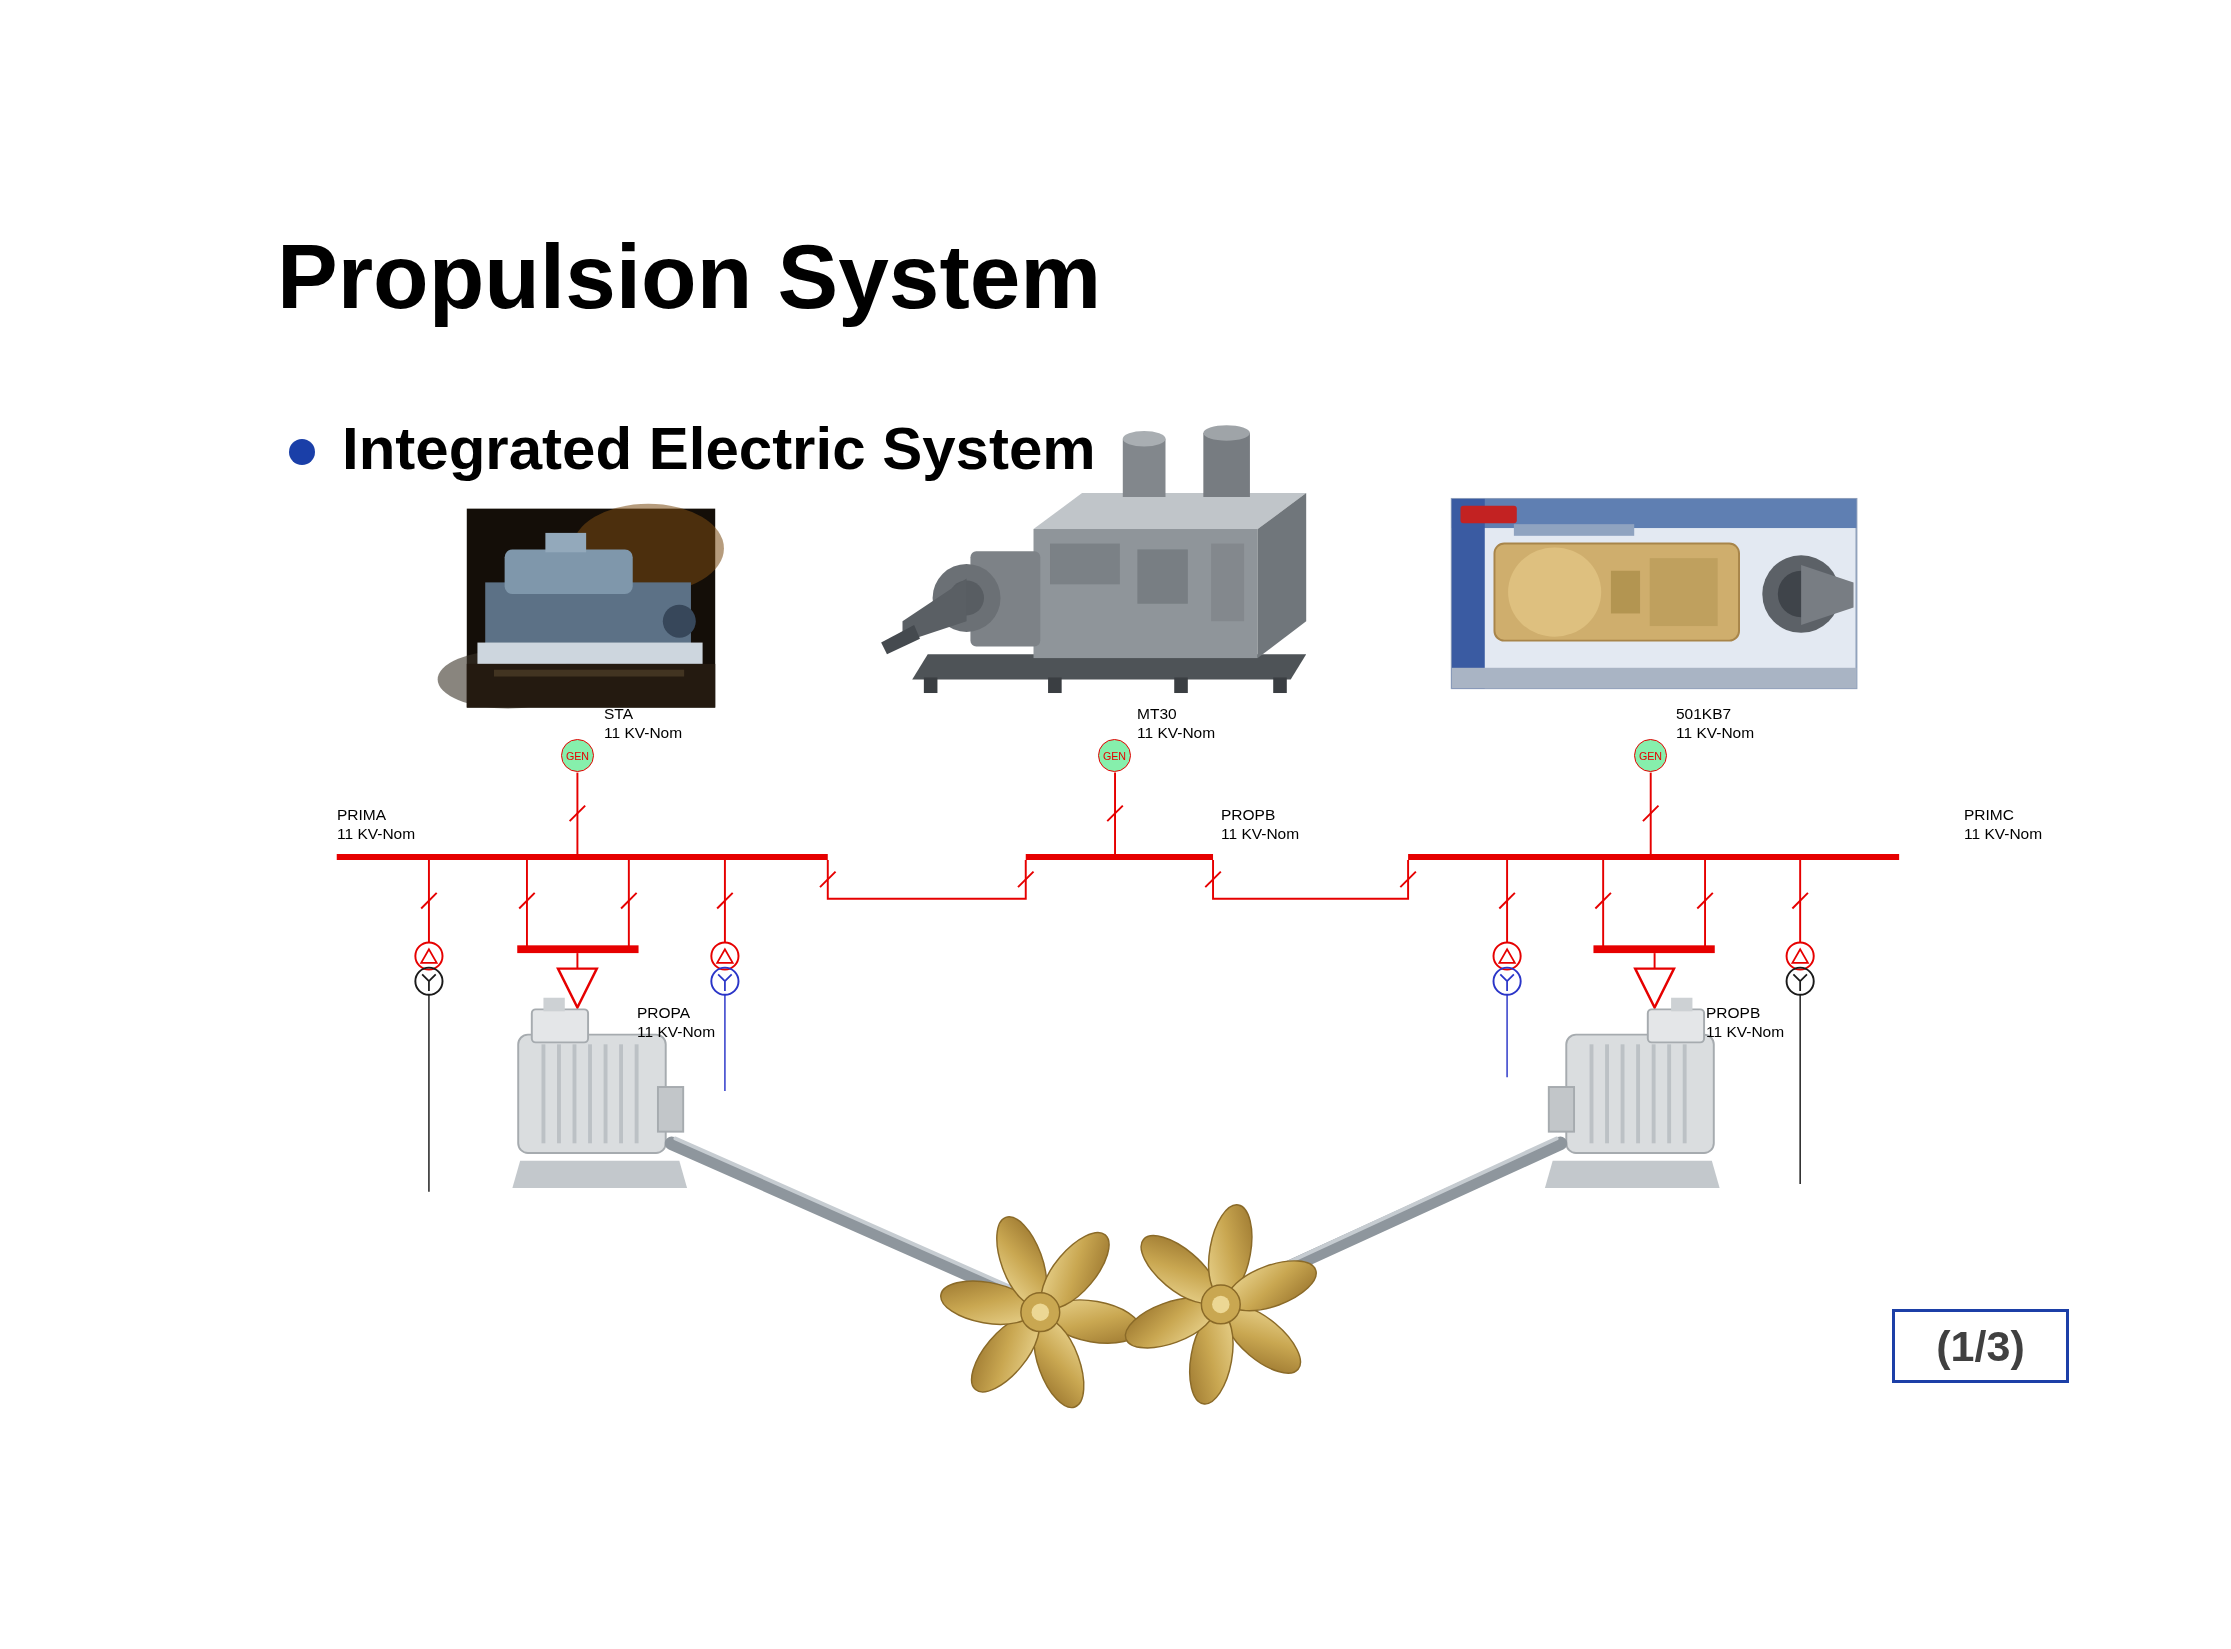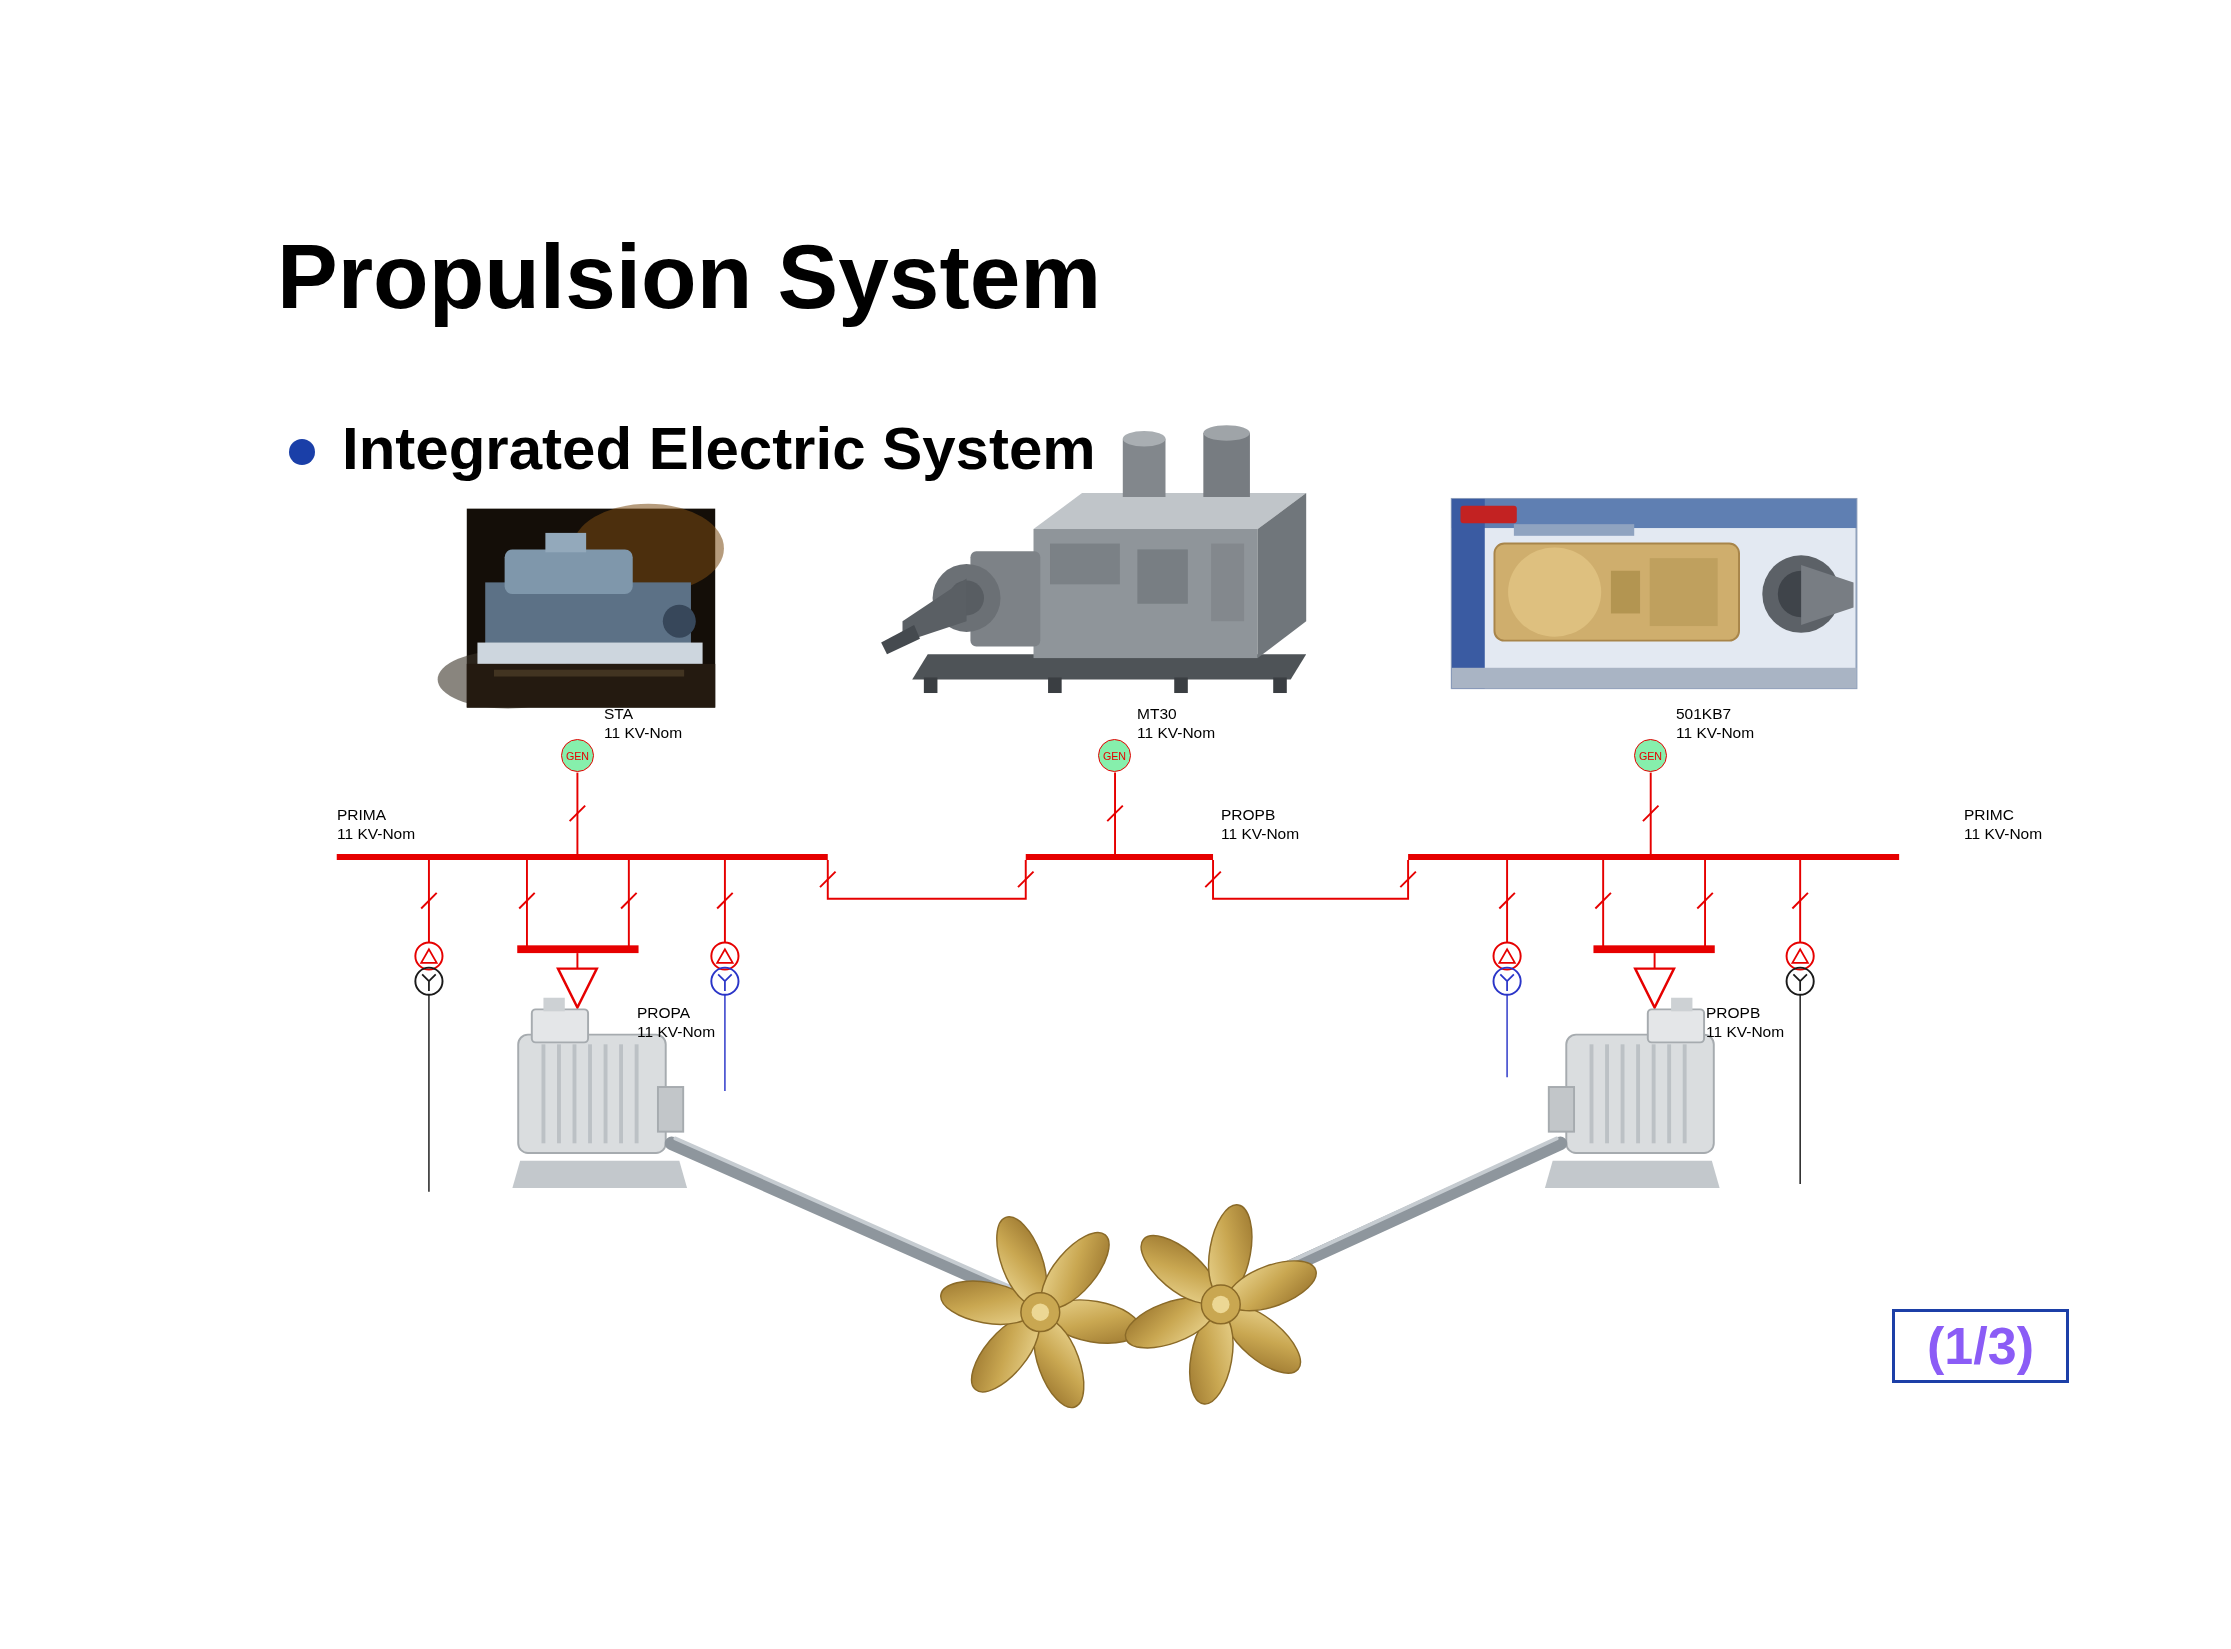--- a/index.html
+++ b/index.html
@@ -7,21 +7,21 @@
   .slide{position:absolute;inset:0;background:#ffffff;}
   svg.diagram{position:absolute;left:0;top:0;}
   .page-title{position:absolute;left:275px;top:221px;font-size:91px;font-weight:bold;color:#000;letter-spacing:0px;margin:2px;line-height:107px;}
   .bullet-dot{position:absolute;left:289px;top:439px;width:26px;height:26px;border-radius:50%;background:#1a3fa8;}
   .bullet-text{position:absolute;left:342px;top:417px;font-size:60px;font-weight:bold;color:#000;line-height:64px;}
   .lbl{position:absolute;font-size:15.5px;line-height:19.4px;color:#000;white-space:nowrap;}
   .gen-circle{position:absolute;width:33px;height:33px;border:1.9px solid #e60000;border-radius:50%;color:#e60000;
     font-size:10.7px;display:flex;align-items:center;justify-content:center;background:#86efac;box-sizing:border-box;}
   .page-box{position:absolute;left:1892px;top:1309px;width:177px;height:74px;border:3.9px solid #1c3fa7;box-sizing:border-box;
     display:flex;align-items:center;justify-content:center;}
-  .page-box span{font-size:52px;font-weight:bold;color:#8b5cf6;}
+  .page-box span{font-size:43px;font-weight:bold;color:#404040;}
 </style>
 </head>
 <body>
 
 <div class="slide">
 
   <svg class="diagram" width="2232" height="1650" viewBox="0 0 2300 1700">
     <defs>
       <linearGradient id="gold" x1="0" y1="0" x2="1" y2="1">
         <stop offset="0" stop-color="#ecd794"></stop>

